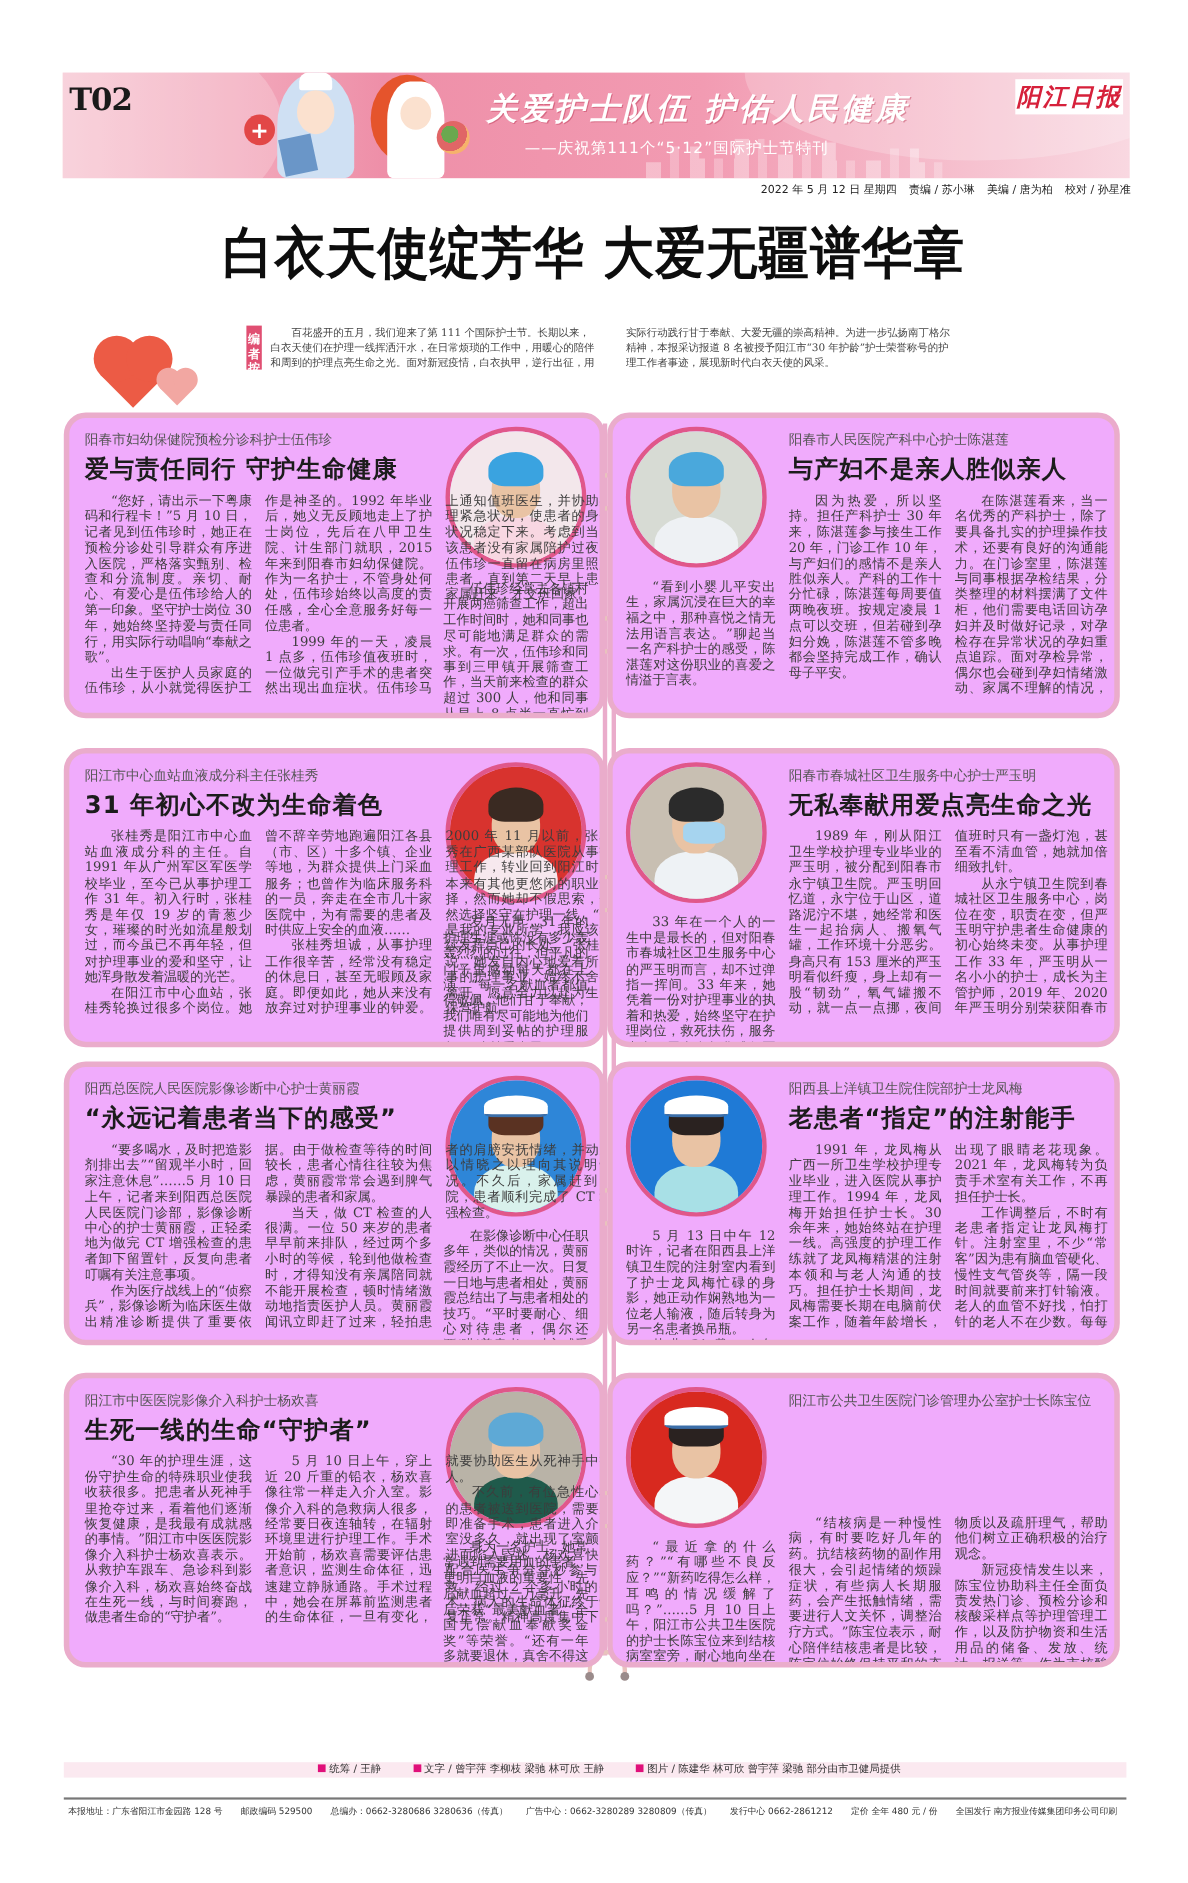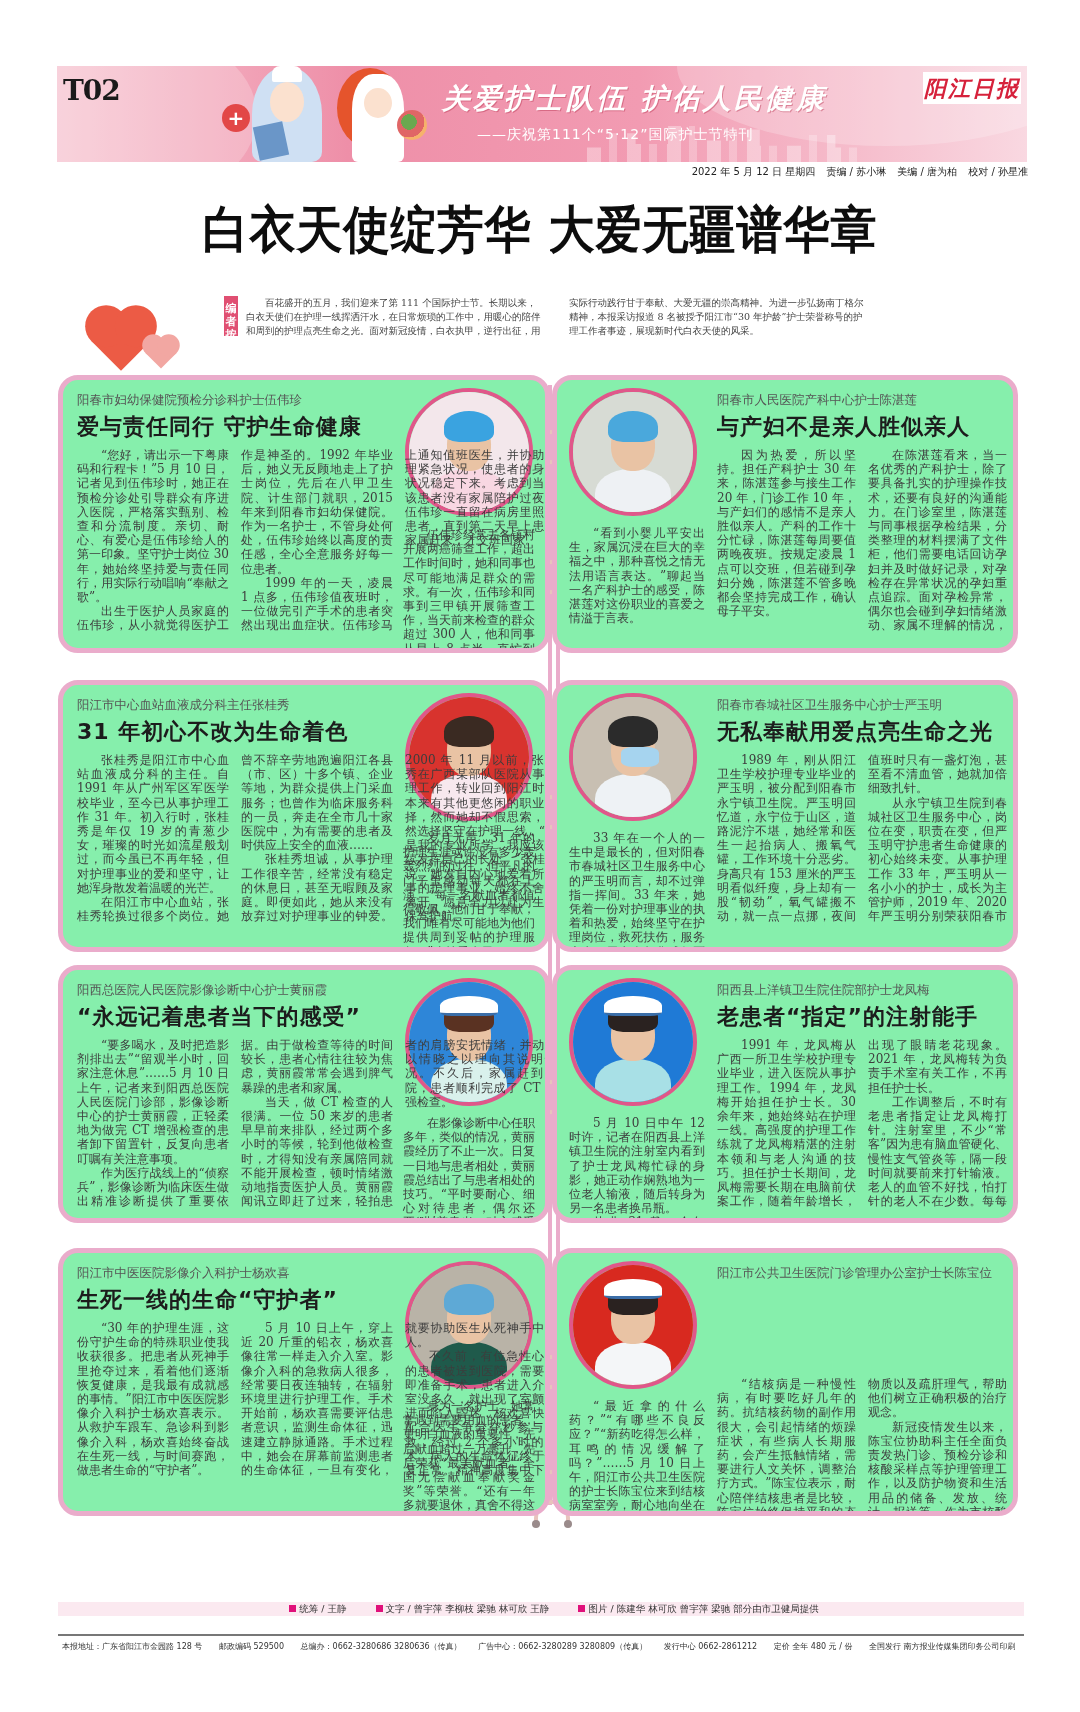--- a/index.html
+++ b/index.html
@@ -43,21 +43,21 @@
   .heart::before { top: -23px; left: 0; }
   .heart::after { left: 23px; top: 0; }
   .heart-big { left: 100px; top: 320px; background: #ec5b45; width: 42px; height: 42px; }
   .heart-big::before, .heart-big::after { width: 42px; height: 42px; }
   .heart-big::before { top: -21px; } .heart-big::after { left: 21px; }
   .heart-small { left: 150px; top: 342px; background: #f2a7a2; width: 22px; height: 22px; }
   .heart-small::before, .heart-small::after { width: 22px; height: 22px; }
   .heart-small::before { top: -11px; } .heart-small::after { left: 11px; }
 
   
-  .card { position: absolute; border: 5px solid #eaaccb; border-radius: 20px; background: #86efac; overflow: hidden; }
+  .card { position: absolute; border: 5px solid #eaaccb; border-radius: 20px; background: #f0abfc; overflow: hidden; }
   .card.left { left: 58px; width: 492px; }
   .card.right { left: 552px; width: 466px; }
   .row1 { top: 375px; height: 278px; }
   .row2 { top: 680px; height: 272px; }
   .row3 { top: 965px; height: 258px; }
   .row4 { top: 1248px; height: 268px; }
   .card .kicker { position: absolute; font-size: 12.5px; color: #555; white-space: nowrap; }
   .card .title { position: absolute; font-family: "DejaVu Sans", sans-serif; font-weight: bold; font-size: 22px; color: #1c1c1c; white-space: nowrap; letter-spacing: 1px; }
   .card .photo { position: absolute; width: 128px; height: 128px; border-radius: 50%; border: 4px solid #e0578a; overflow: hidden; }
   .card .body { position: absolute; font-family: "DejaVu Serif", serif; font-size: 12px; line-height: 14.2px; color: #3d3d3d; text-align: justify; }
@@ -260,21 +260,21 @@
   <div class="photo">
     <div class="ph">
         <div class="bg" style="background:#1f7ad6"></div>
         <div class="body-shape" style="background:#a8e0e6"></div>
         <div class="head"></div>
         <div class="hair" style="background:#2a2220"></div>
         <div class="capw"></div>
       </div>
   </div>
   <div class="body" style="left:12px;top:146px;width:136px;height:96px;">
-    <p>5 月 10 日中午 12 时许，记者在阳西县上洋镇卫生院的注射室内看到了护士龙凤梅忙碌的身影，她正动作娴熟地为一位老人输液，随后转身为另一名患者换吊瓶。</p>
+    <p>5 月 13 日中午 12 时许，记者在阳西县上洋镇卫生院的注射室内看到了护士龙凤梅忙碌的身影，她正动作娴熟地为一位老人输液，随后转身为另一名患者换吊瓶。</p>
     <p>从业 31 载，今年 53 岁的龙凤梅是值得患者信任的护士，也是新手护士眼里经验丰富的前辈。上至 90 多岁的老患者，下至工作不久的新手护士，都亲切地叫她一声“梅姐”。</p>
   </div>
   <div class="body" style="left:160px;top:68px;width:290px;height:174px;column-count:2;column-gap:12px;">
     <p>1991 年，龙凤梅从广西一所卫生学校护理专业毕业，进入医院从事护理工作。1994 年，龙凤梅开始担任护士长。30 余年来，她始终站在护理一线。高强度的护理工作练就了龙凤梅精湛的注射本领和与老人沟通的技巧。担任护士长期间，龙凤梅需要长期在电脑前伏案工作，随着年龄增长，出现了眼睛老花现象。2021 年，龙凤梅转为负责手术室有关工作，不再担任护士长。</p>
     <p>工作调整后，不时有老患者指定让龙凤梅打针。注射室里，不少“常客”因为患有脑血管硬化、慢性支气管炎等，隔一段时间就要前来打针输液。老人的血管不好找，怕打针的老人不在少数。每每遇到这种“疑难杂症”，年轻护士总会第一时间向龙凤梅寻求帮助。</p>
 
   </div>
 </div>
 
 <div class="card left row4">

